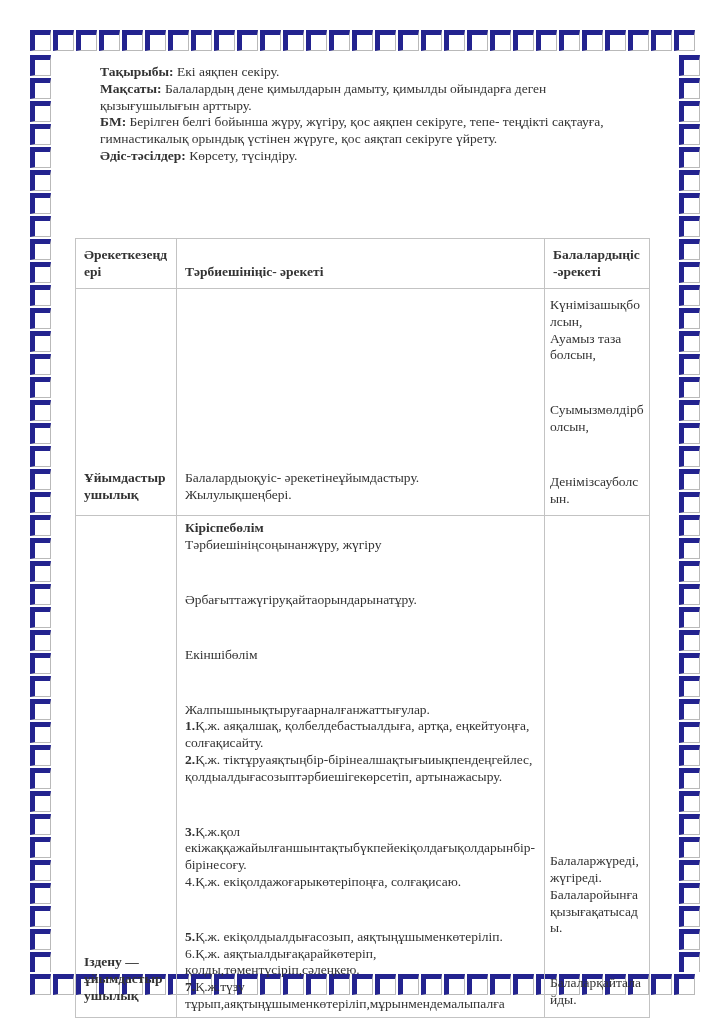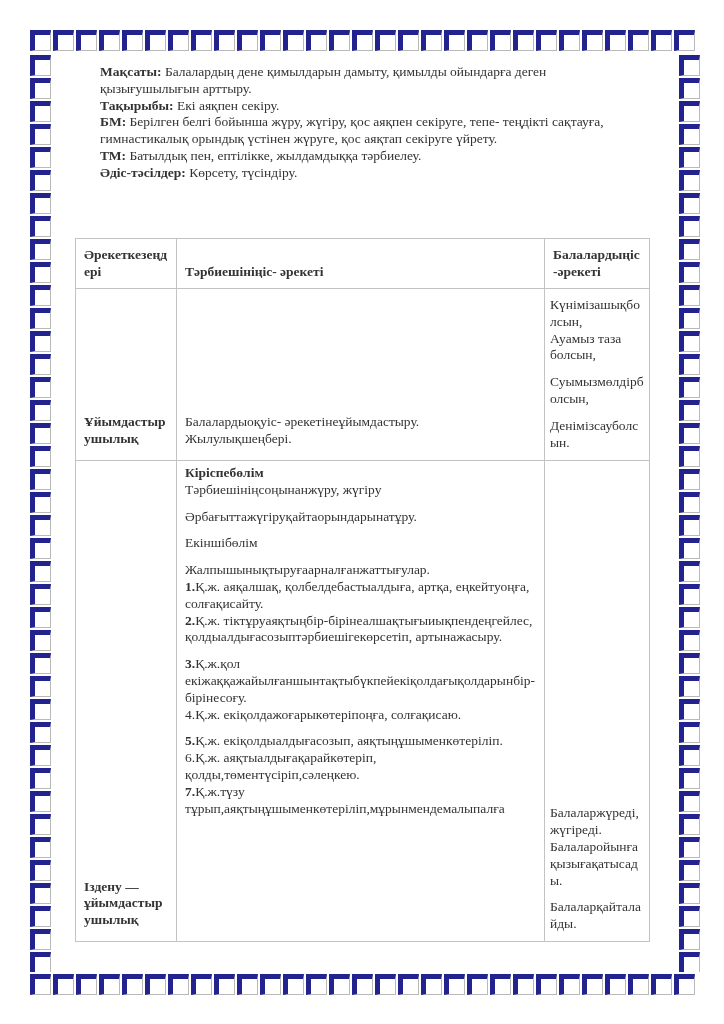--- a/index.html
+++ b/index.html
@@ -42,21 +42,21 @@
     padding:4px 8px;overflow-wrap:anywhere;word-break:break-word;
   }
   th{font-weight:bold;vertical-align:bottom;padding-bottom:7px;}
   tr.hrow{height:50px;}
   tr.row1{height:172px;}
   tr.row2{height:481px;}
   td.vbottom{vertical-align:bottom;padding-bottom:12px;}
   td.stage{font-weight:bold;}
   td.c3pad{padding:8px 5px;}
   .para{margin:0;}
-  .para.gap{margin-top:10px;}
+  .para.gap{margin-top:38px;}
   .para b{font-weight:bold;}
 </style>
 </head>
 <body>
 
 <div class="strip strip-top">
     <div class="bunit"></div>
     <div class="bunit"></div>
     <div class="bunit"></div>
     <div class="bunit"></div>
@@ -196,24 +196,23 @@
     <div class="bunit"></div>
     <div class="bunit"></div>
     <div class="bunit"></div>
     <div class="bunit"></div>
     <div class="bunit"></div>
     <div class="bunit"></div>
     <div class="bunit"></div>
   </div>
 
 <div class="hdr">
+    <div class="para"><b>Тақырыбы:</b><span> Екі аяқпен секіру.</span></div>
     <div class="para"><b>Мақсаты:</b><span> Балалардың дене қимылдарын дамыту, қимылды ойындарға деген қызығушылығын арттыру.</span></div>
-    <div class="para"><b>Тақырыбы:</b><span> Екі аяқпен секіру.</span></div>
     <div class="para"><b>БМ:</b><span> Берілген белгі бойынша жүру, жүгіру, қос аяқпен секіруге, тепе- теңдікті сақтауға, гимнастикалық орындық үстінен жүруге, қос аяқтап секіруге үйрету.</span></div>
-    <div class="para"><b>ТМ:</b><span> Батылдық пен, ептілікке, жылдамдыққа тәрбиелеу.</span></div>
     <div class="para"><b>Әдіс-тәсілдер:</b><span> Көрсету, түсіндіру.</span></div>
   </div>
 
 <div class="tbl-wrap">
   <table>
     <colgroup>
         <col class="c1">
         <col class="c2">
         <col class="c3">
       </colgroup>

